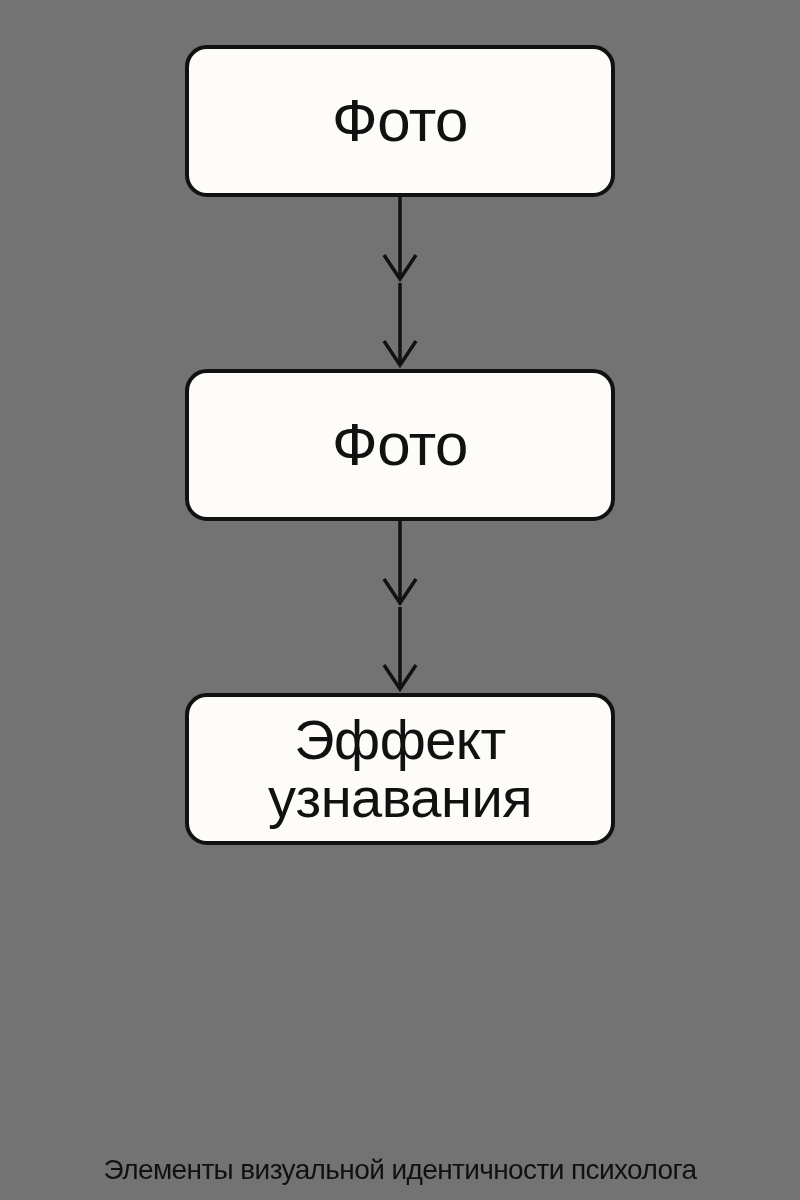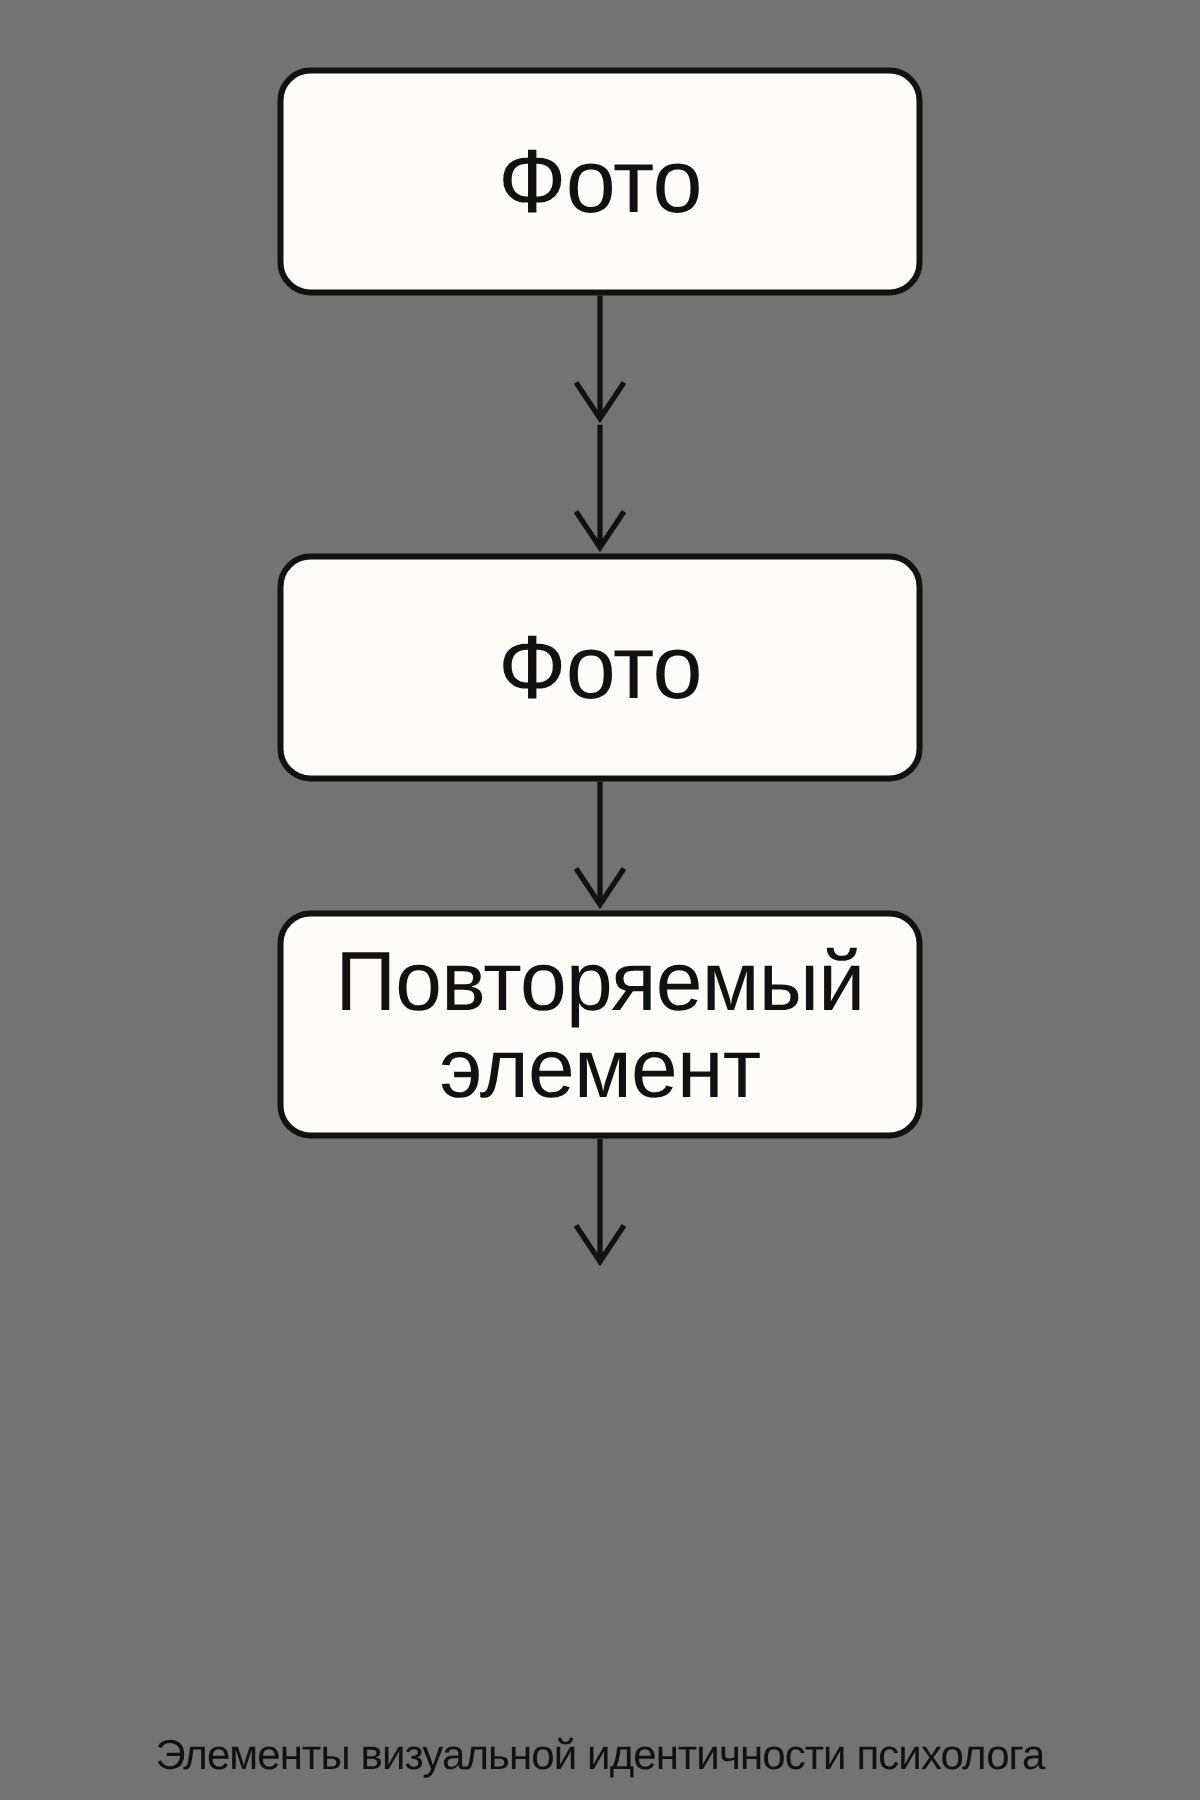--- a/index.html
+++ b/index.html
@@ -87,26 +87,26 @@
 
     <div class="flow-node">
       <span class="node-label">Фото</span>
     </div>
 
     <svg class="arrow" viewBox="0 0 44 86">
       <line x1="22" y1="0" x2="22" y2="82" stroke="#111111" stroke-width="3.5"></line>
       <polyline points="6,58 22,82 38,58" fill="none" stroke="#111111" stroke-width="3.5"></polyline>
     </svg>
 
-    <div class="flow-node two-line">
-      <span class="node-label">Повторяемый элемент</span>
-    </div>
 
     <svg class="arrow" viewBox="0 0 44 86">
       <line x1="22" y1="0" x2="22" y2="82" stroke="#111111" stroke-width="3.5"></line>
       <polyline points="6,58 22,82 38,58" fill="none" stroke="#111111" stroke-width="3.5"></polyline>
     </svg>
 
+    <div class="flow-node two-line">
+      <span class="node-label">Эффект узнавания</span>
+    </div>
 
   </div>
 
   <div class="caption">Элементы визуальной идентичности психолога</div>
 </div>
 
 </body></html>

